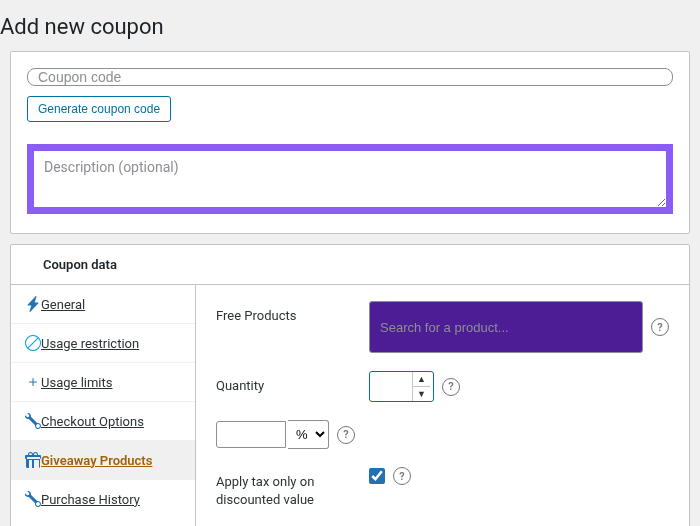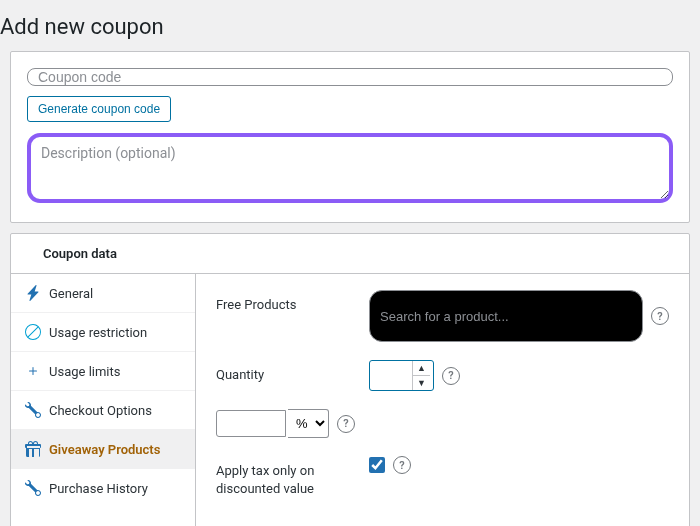--- a/index.html
+++ b/index.html
@@ -53,27 +53,27 @@
     }
 
     .btn-generate {
       background: #fff;
       border: 1px solid #0071a1;
       color: #0071a1;
       padding: 5px 10px;
       font-size: 12px;
       border-radius: 3px;
       cursor: pointer;
-      margin-bottom: 11px;
+      margin-bottom: 22px;
     }
 
     .description-textarea {
       width: 100%;
-      border: 4px solid #8b5cf6;
-      border-radius: 13px;
+      border: 7px solid #8b5cf6;
+      border-radius: 0;
       padding: 8px 10px;
       font-size: 14px;
       color: #8c8f94;
       background: #fff;
       resize: vertical;
       min-height: 70px;
       outline: none;
       font-family: inherit;
     }
     .description-textarea::placeholder {
@@ -108,23 +108,24 @@
       border-right: 1px solid #c3c4c7;
       background: #fff;
     }
 
     .nav-item {
       display: flex;
       align-items: center;
       padding: 11px 14px;
       cursor: pointer;
       border-bottom: 1px solid #f0f0f1;
-      gap: 8px;
+      gap: 0;
       font-size: 13px;
       color: #2c3338;
+      text-decoration: underline;
     }
     .nav-item:last-child {
       border-bottom: none;
     }
     .nav-item.active {
       background: #f0f0f1;
       font-weight: 600;
       color: #a16207;
     }
 
@@ -166,25 +167,25 @@
     .field-control {
       display: flex;
       align-items: center;
       gap: 8px;
       flex: 1;
     }
 
     .search-input {
       flex: 1;
       border: 1px solid #8c8f94;
-      border-radius: 13px;
+      border-radius: 3px;
       padding: 7px 10px;
       font-size: 13px;
       color: #8c8f94;
-      background: #000000;
+      background: #4c1d95;
       outline: none;
       height: 52px;
     }
     .search-input::placeholder {
       color: #8c8f94;
     }
 
     .quantity-input-wrapper {
       display: flex;
       align-items: center;

